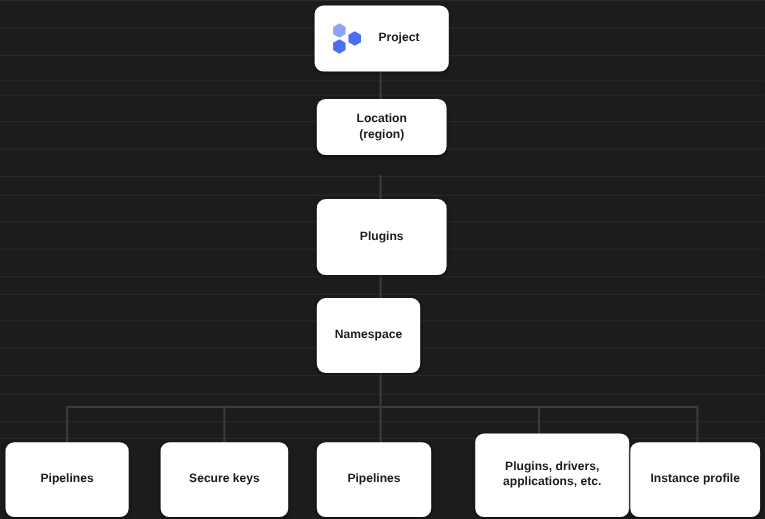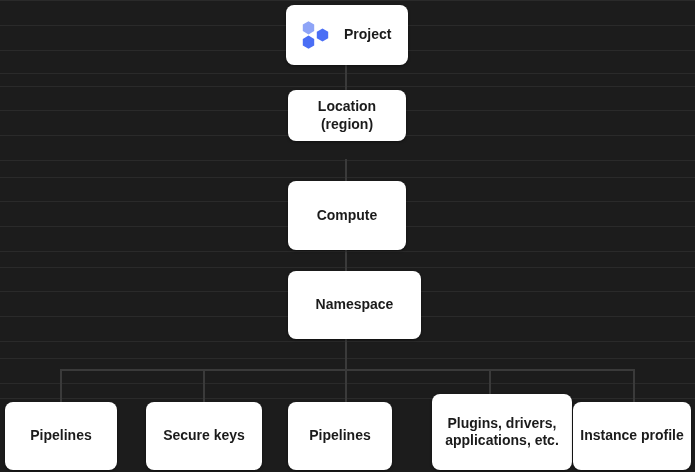--- a/index.html
+++ b/index.html
@@ -38,21 +38,21 @@
   .node {
     position: absolute;
     background: #ffffff;
     border-radius: 8px;
     box-shadow: 0 1px 3px rgba(0,0,0,0.45);
     display: flex;
     align-items: center;
     justify-content: center;
     box-sizing: border-box;
     color: #1b1b1b;
-    font-size: 14px;
+    font-size: 11px;
     font-weight: bold;
     line-height: 1.25;
     text-align: center;
   }
   .node .label {
     display: block;
     white-space: pre-line;
   }
   .node.with-icon {
     justify-content: flex-start;
@@ -65,21 +65,21 @@
     height: 34px;
     display: block;
   }
   
   #node-project { left: 286px; top: 5px; width: 122px; height: 60px; }
   
   #node-location { left: 288px; top: 90px; width: 118px; height: 51px; }
   
   #node-instance { left: 288px; top: 181px; width: 118px; height: 69px; }
   
-  #node-namespace { left: 288px; top: 271px; width: 133px; height: 68px; }
+  #node-namespace { left: 288px; top: 271px; width: 94px; height: 68px; }
   
   #node-connection { left: 5px; top: 402px; width: 112px; height: 68px; }
   #node-secure-keys { left: 146px; top: 402px; width: 116px; height: 68px; }
   #node-pipelines { left: 288px; top: 402px; width: 104px; height: 68px; }
   #node-plugins { left: 432px; top: 394px; width: 140px; height: 76px; }
   #node-compute { left: 573px; top: 402px; width: 118px; height: 68px; }
 </style>
 </head>
 <body>
 
@@ -126,21 +126,21 @@
     </svg>
     <span class="label">Project</span>
   </div>
 
   <div class="node" id="node-location">
     <span class="label">Location
 (region)</span>
   </div>
 
   <div class="node" id="node-instance">
-    <span class="label">Compute</span>
+    <span class="label">Plugins</span>
   </div>
 
   <div class="node" id="node-namespace">
     <span class="label">Namespace</span>
   </div>
 
   <div class="node" id="node-connection">
     <span class="label">Pipelines</span>
   </div>
 

